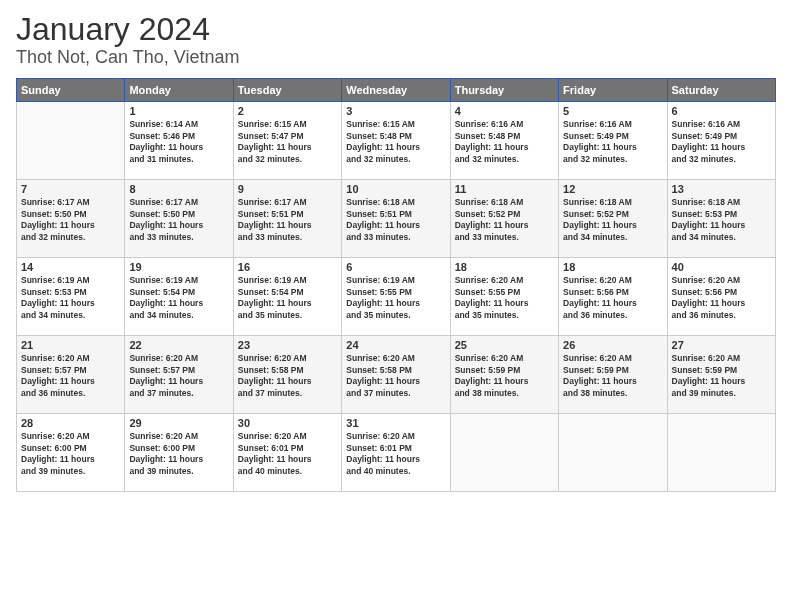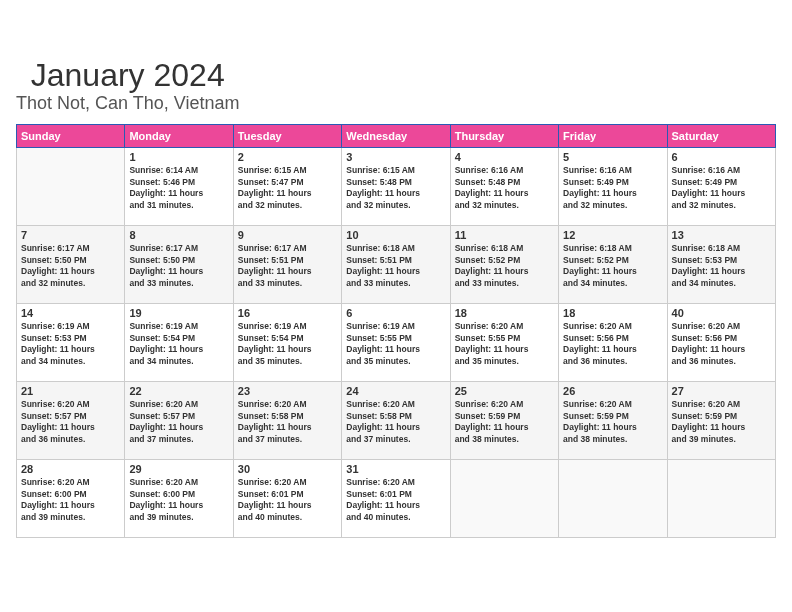--- a/index.html
+++ b/index.html
@@ -30,40 +30,39 @@
       font-weight: bold;
       color: #333;
       line-height: 1.1;
     }
     .logo-blue { color: #1a5cb5; }
     .logo-icon {
       width: 28px;
       height: 28px;
     }
     .title-area {
-      text-align: center;
-      margin-top: 46px;
+      text-align: left;
     }
     .month-year {
       font-size: 32px;
       font-weight: normal;
       color: #333;
       line-height: 1.1;
     }
     .location {
       font-size: 18px;
       color: #555;
     }
     table {
       width: 100%;
       border-collapse: collapse;
       table-layout: fixed;
     }
     thead tr th {
-      background-color: #ec4899;
+      background-color: #737373;
       color: #fff;
       font-size: 11px;
       font-weight: bold;
       padding: 5px 4px;
       text-align: left;
       border: 1px solid #2a5ab4;
     }
     tbody tr td {
       border: 1px solid #ccc;
       vertical-align: top;

